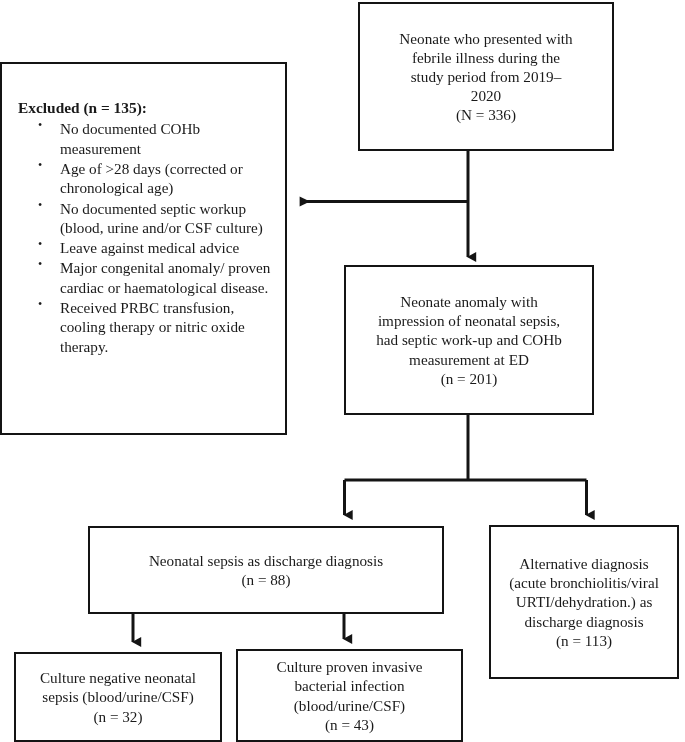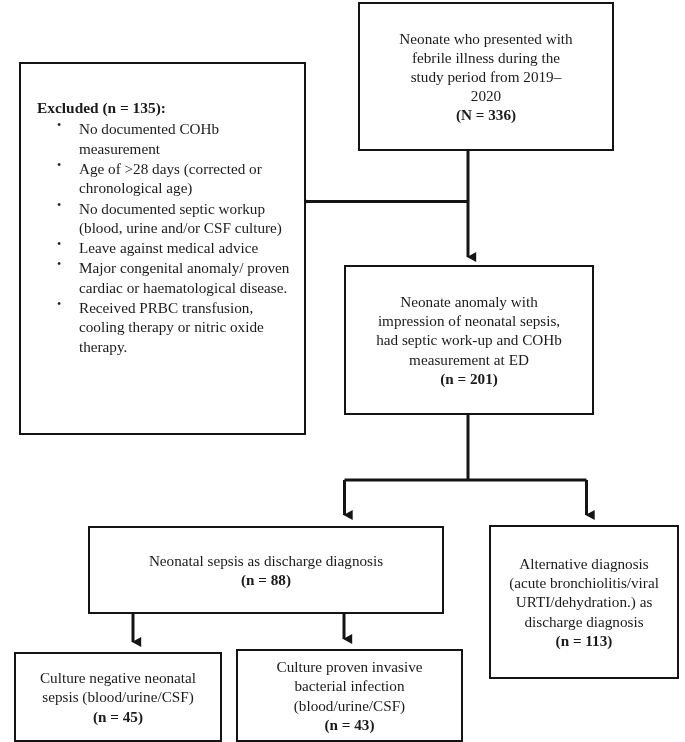--- a/index.html
+++ b/index.html
@@ -27,30 +27,30 @@
     justify-content: center;
     text-align: center;
     line-height: 1.26;
   }
   .box-inner {
     width: 100%;
     padding: 0 6px;
     box-sizing: border-box;
   }
   .ln { display: block; }
-  .bold { font-weight: bold; text-align: center; }
+  .bold { font-weight: normal; text-align: center; }
 
   
   #box-top {
     left: 358px; top: 2px; width: 256px; height: 149px;
     font-size: 15.2px;
   }
   
   #box-excluded {
-    left: 19px; top: 62px; width: 287px; height: 373px;
+    left: 0; top: 62px; width: 287px; height: 373px;
     font-size: 15.2px;
     align-items: flex-start;
     justify-content: flex-start;
     text-align: left;
   }
   #box-excluded .box-inner {
     padding: 34px 10px 0 16px;
     text-align: left;
   }
   .excl-title {
@@ -188,21 +188,21 @@
       <span class="ln">URTI/dehydration.) as</span>
       <span class="ln">discharge diagnosis</span>
       <span class="ln bold">(n = 113)</span>
     </div>
   </div>
 
   <div class="box" id="box-culneg">
     <div class="box-inner">
       <span class="ln">Culture negative neonatal</span>
       <span class="ln">sepsis (blood/urine/CSF)</span>
-      <span class="ln bold">(n = 45)</span>
+      <span class="ln bold">(n = 32)</span>
     </div>
   </div>
 
   <div class="box" id="box-culpos">
     <div class="box-inner">
       <span class="ln">Culture proven invasive</span>
       <span class="ln">bacterial infection</span>
       <span class="ln">(blood/urine/CSF)</span>
       <span class="ln bold">(n = 43)</span>
     </div>

